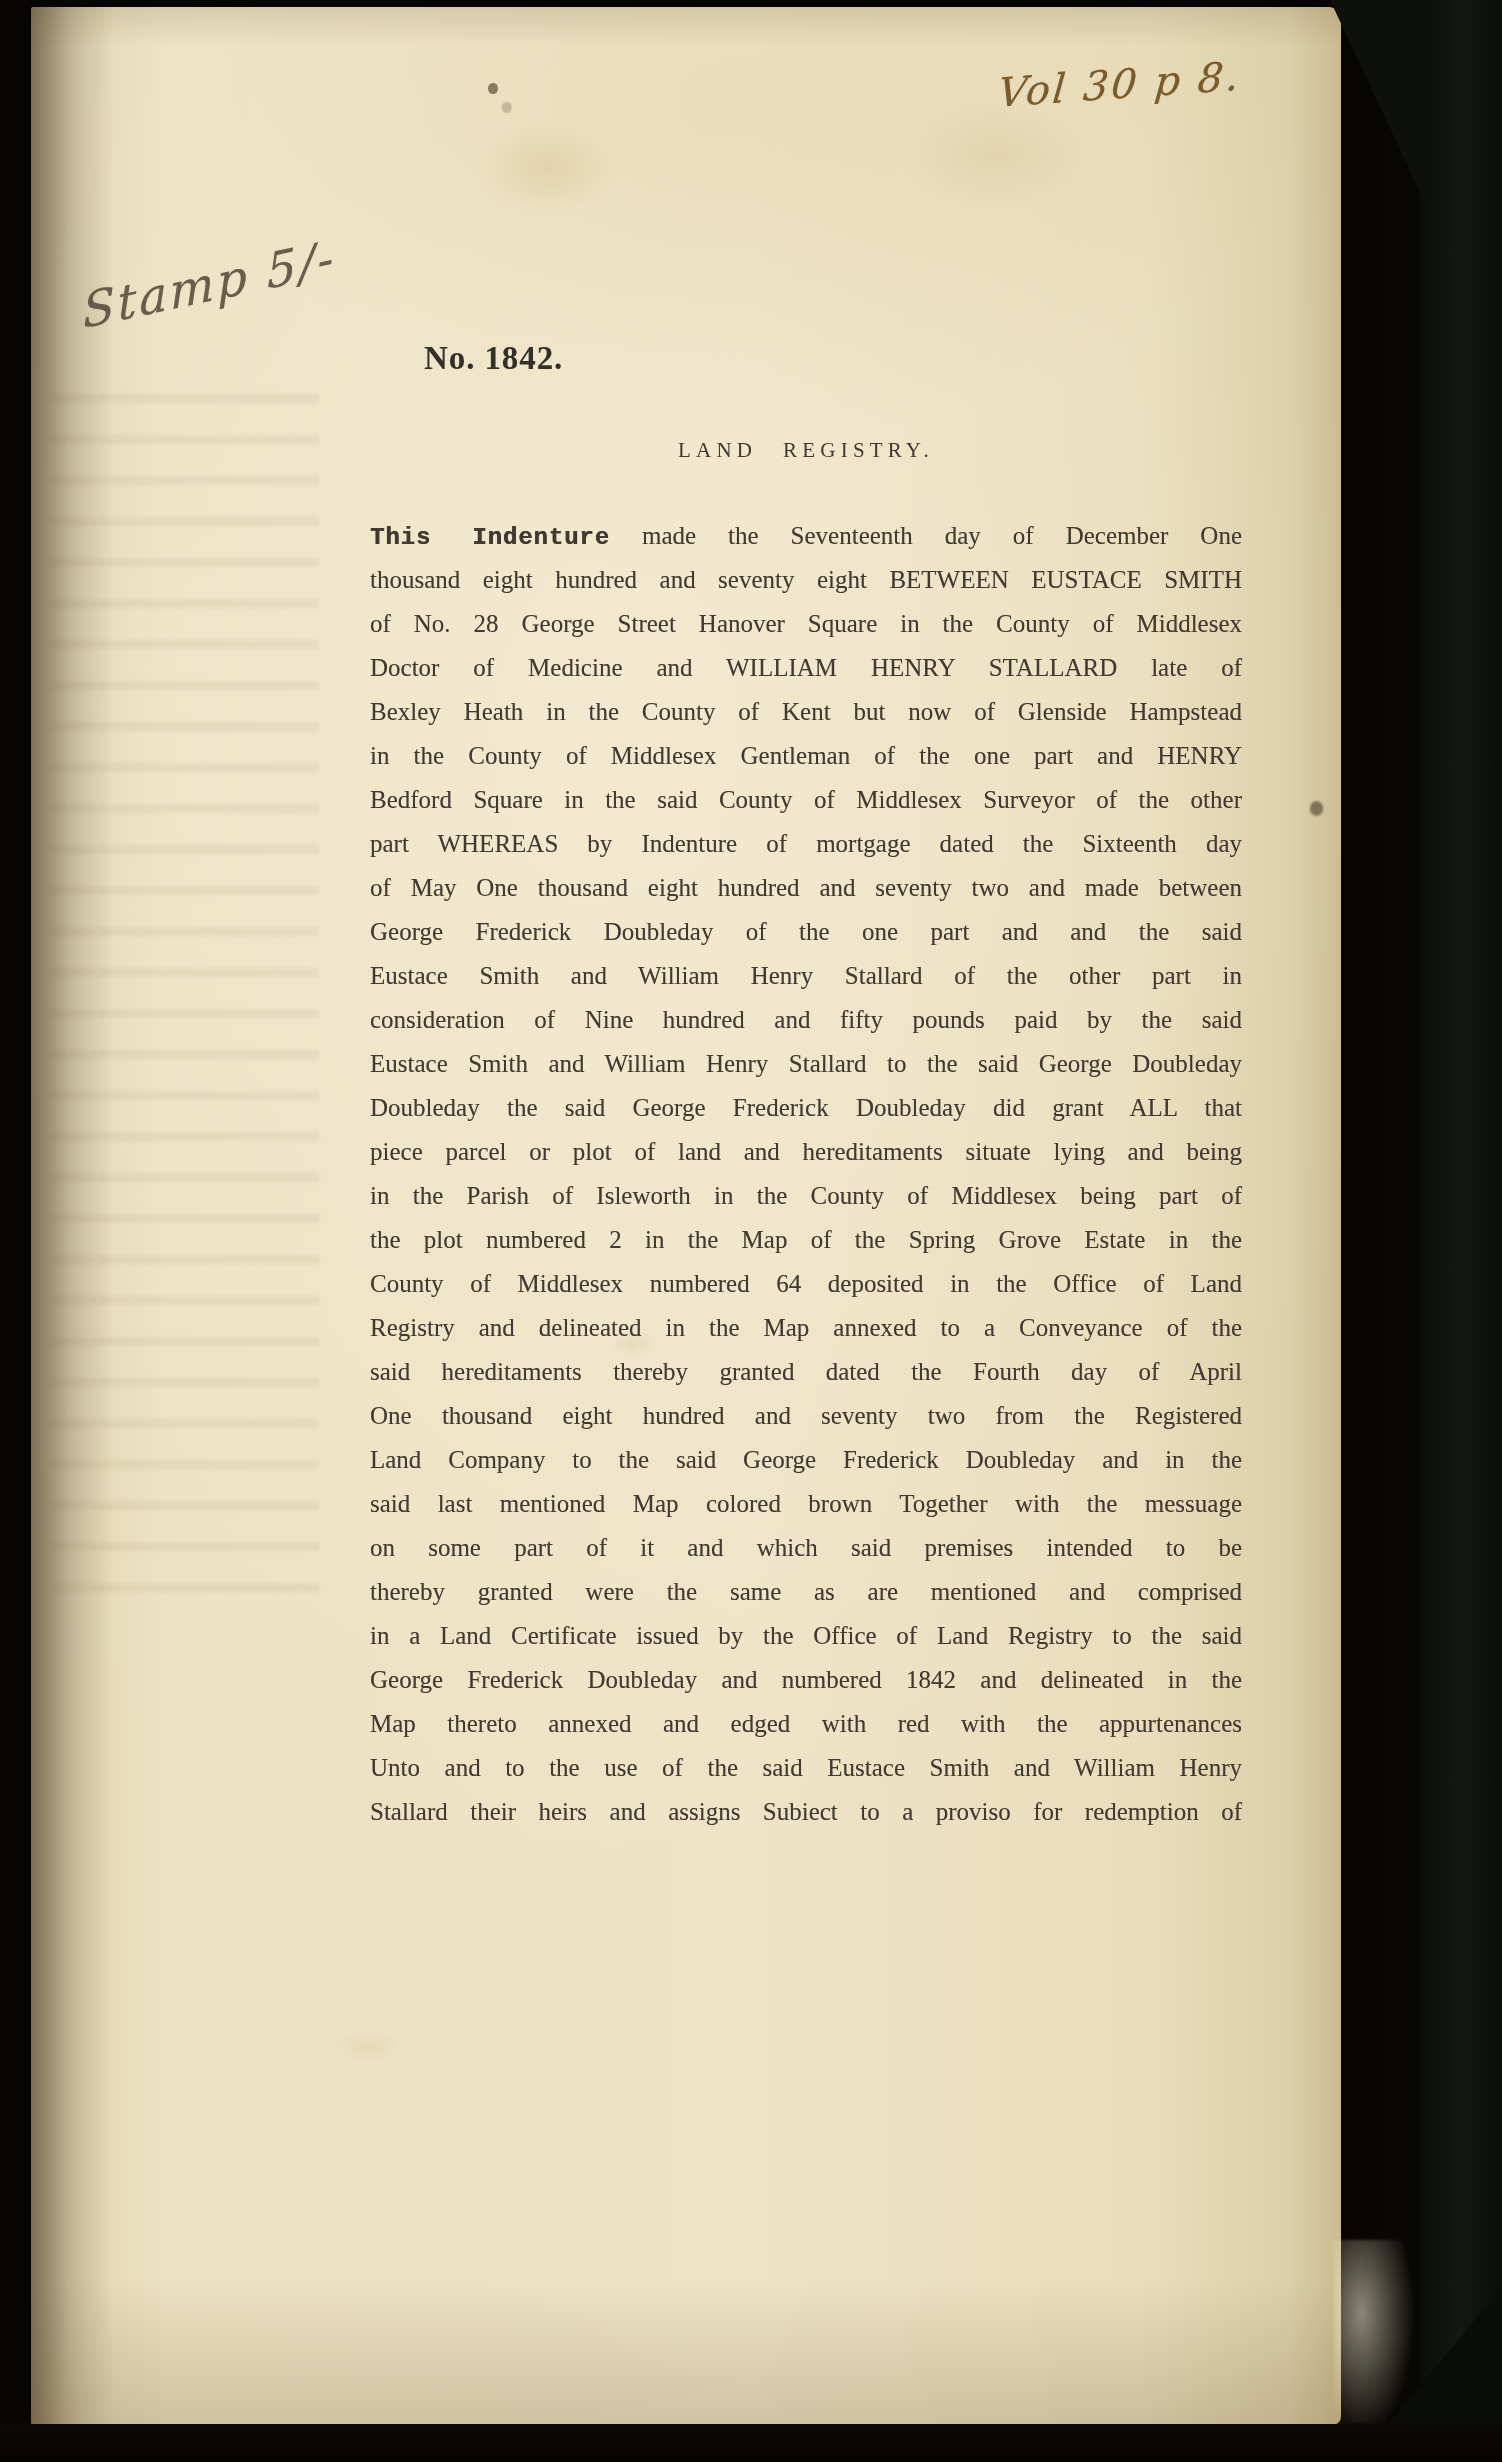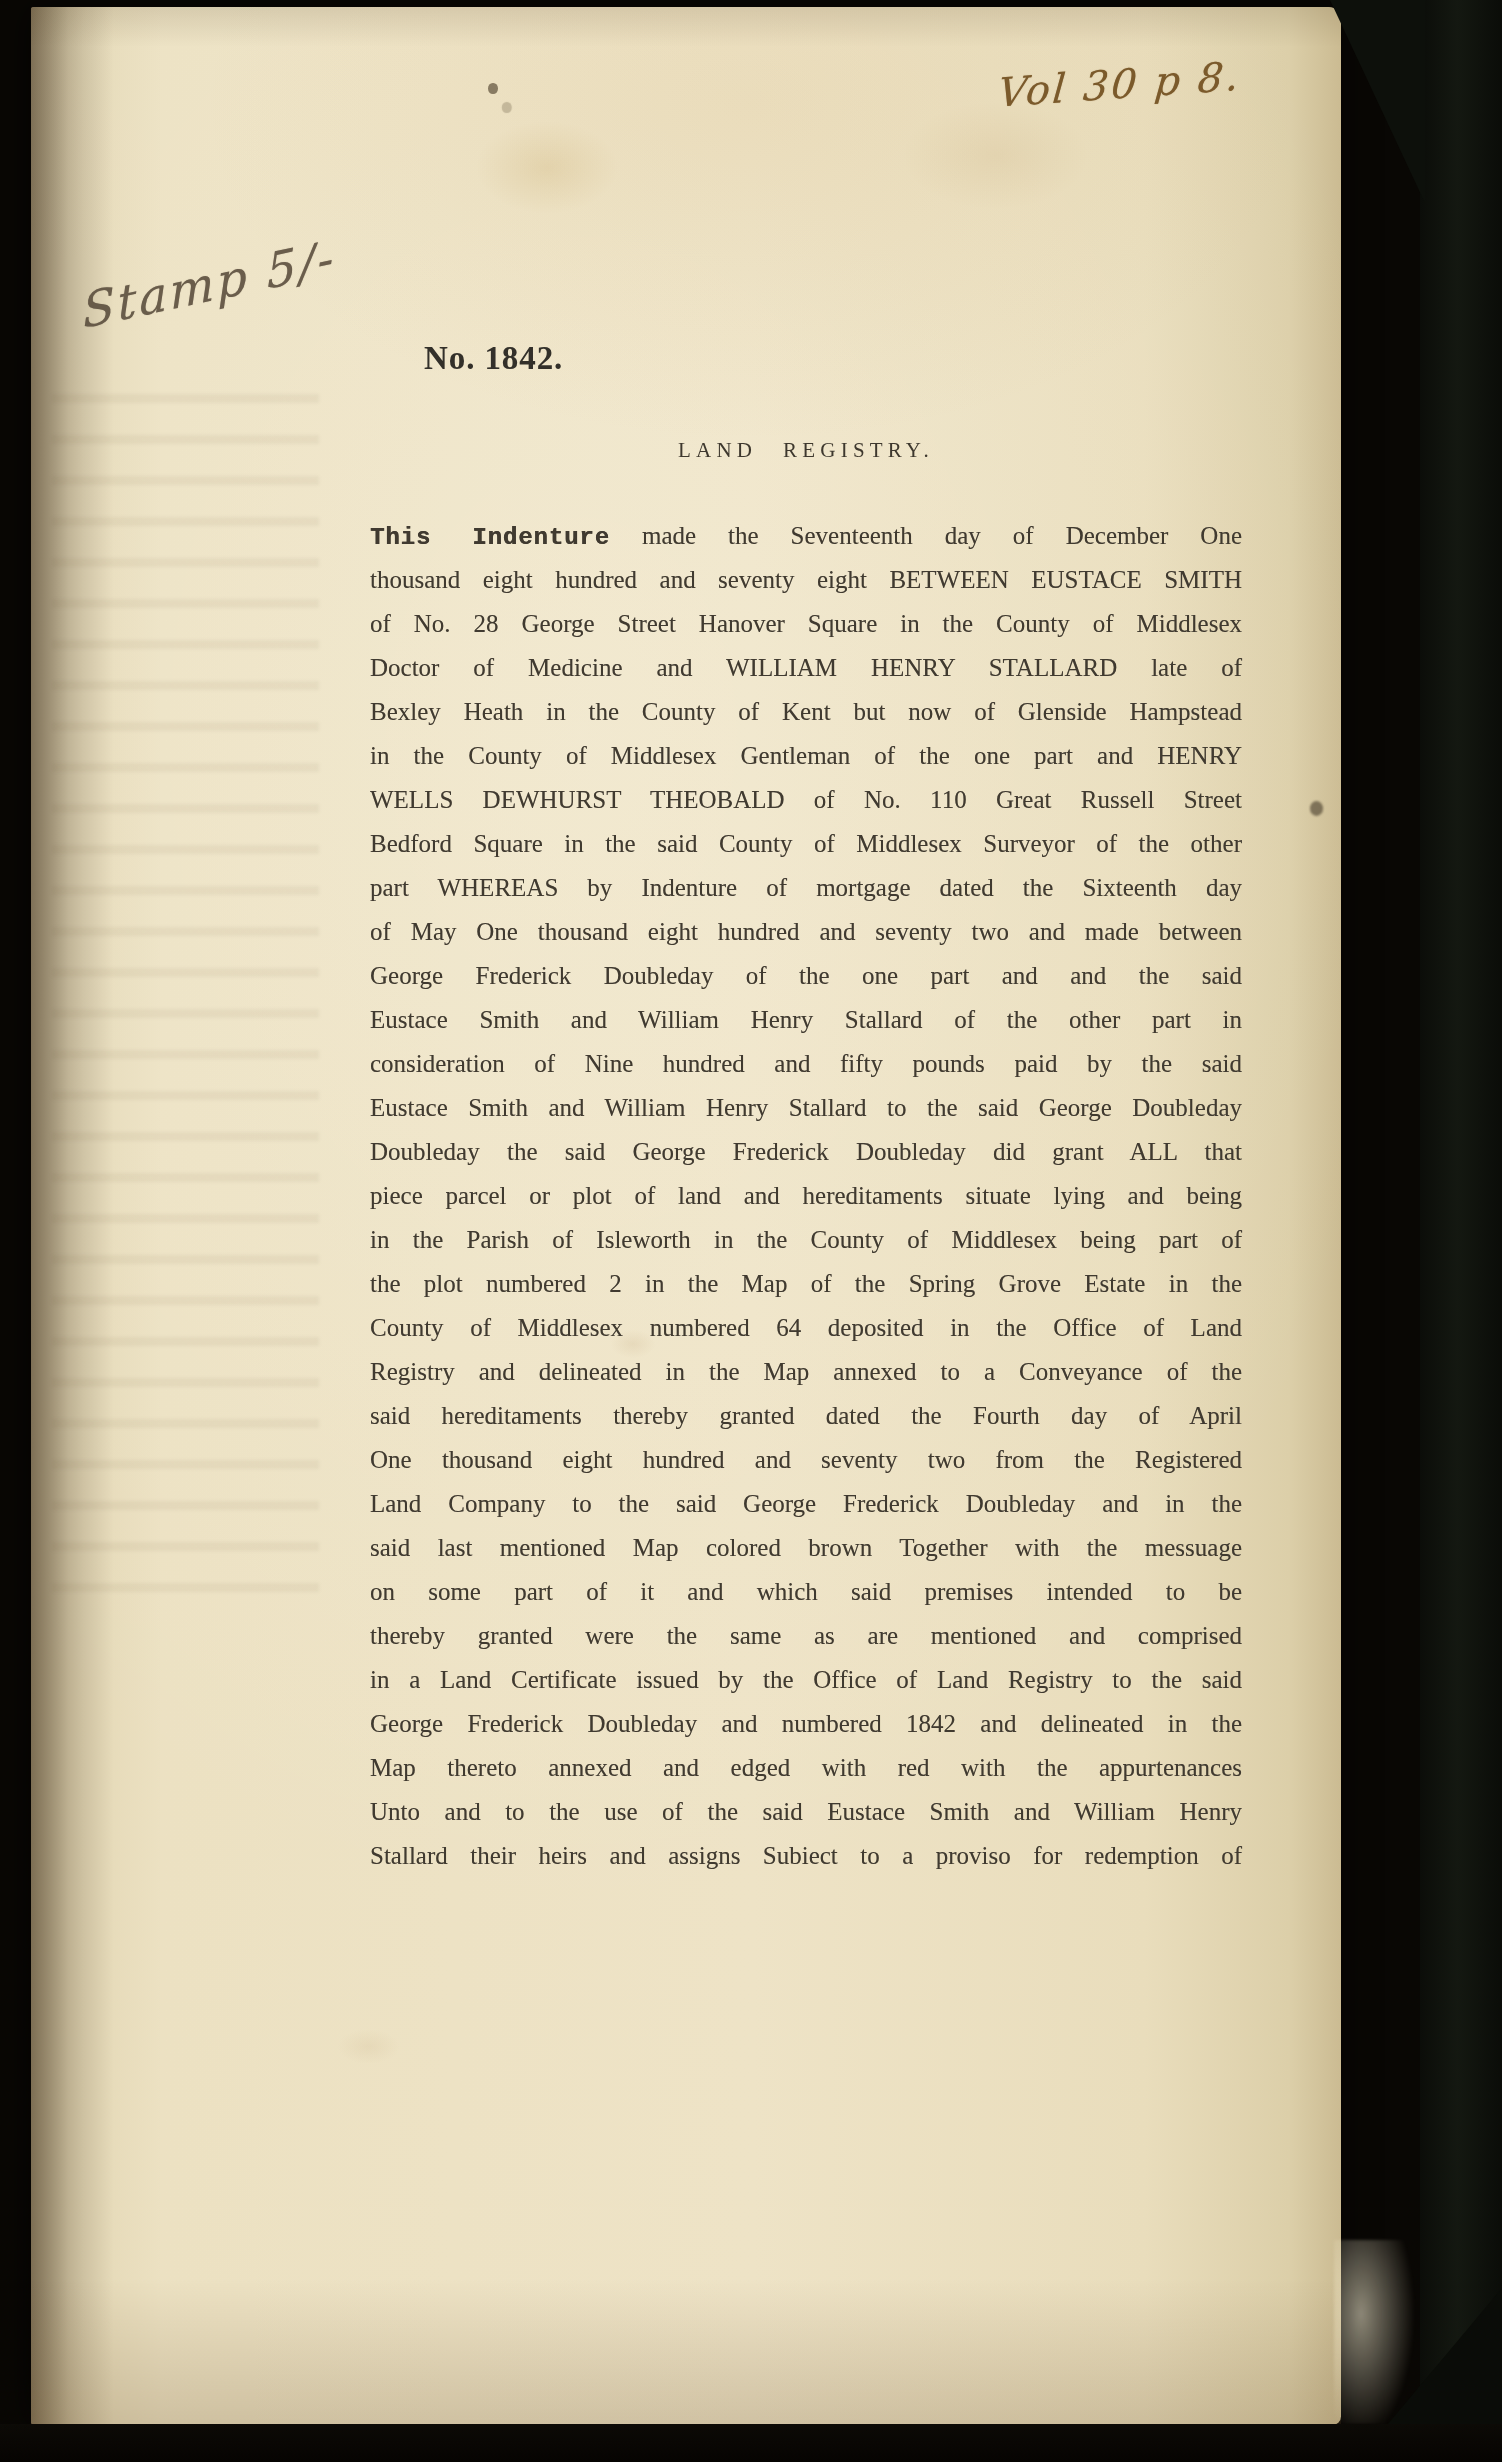--- a/index.html
+++ b/index.html
@@ -158,21 +158,20 @@
       <div class="line first-line">
         <span class="ornate">This Indenture</span>
         <span>made the Seventeenth day of December One</span>
       </div>
       <div>
           <div class="line">thousand eight hundred and seventy eight BETWEEN EUSTACE SMITH</div>
           <div class="line">of No. 28 George Street Hanover Square in the County of Middlesex</div>
           <div class="line">Doctor of Medicine and WILLIAM HENRY STALLARD late of</div>
           <div class="line">Bexley Heath in the County of Kent but now of Glenside Hampstead</div>
           <div class="line">in the County of Middlesex Gentleman of the one part and HENRY</div>
-          <div class="line">WELLS DEWHURST THEOBALD of No. 110 Great Russell Street</div>
           <div class="line">Bedford Square in the said County of Middlesex Surveyor of the other</div>
           <div class="line">part WHEREAS by Indenture of mortgage dated the Sixteenth day</div>
           <div class="line">of May One thousand eight hundred and seventy two and made between</div>
           <div class="line">George Frederick Doubleday of the one part and and the said</div>
           <div class="line">Eustace Smith and William Henry Stallard of the other part in</div>
           <div class="line">consideration of Nine hundred and fifty pounds paid by the said</div>
           <div class="line">Eustace Smith and William Henry Stallard to the said George Doubleday</div>
           <div class="line">Doubleday the said George Frederick Doubleday did grant ALL that</div>
           <div class="line">piece parcel or plot of land and hereditaments situate lying and being</div>
           <div class="line">in the Parish of Isleworth in the County of Middlesex being part of</div>

